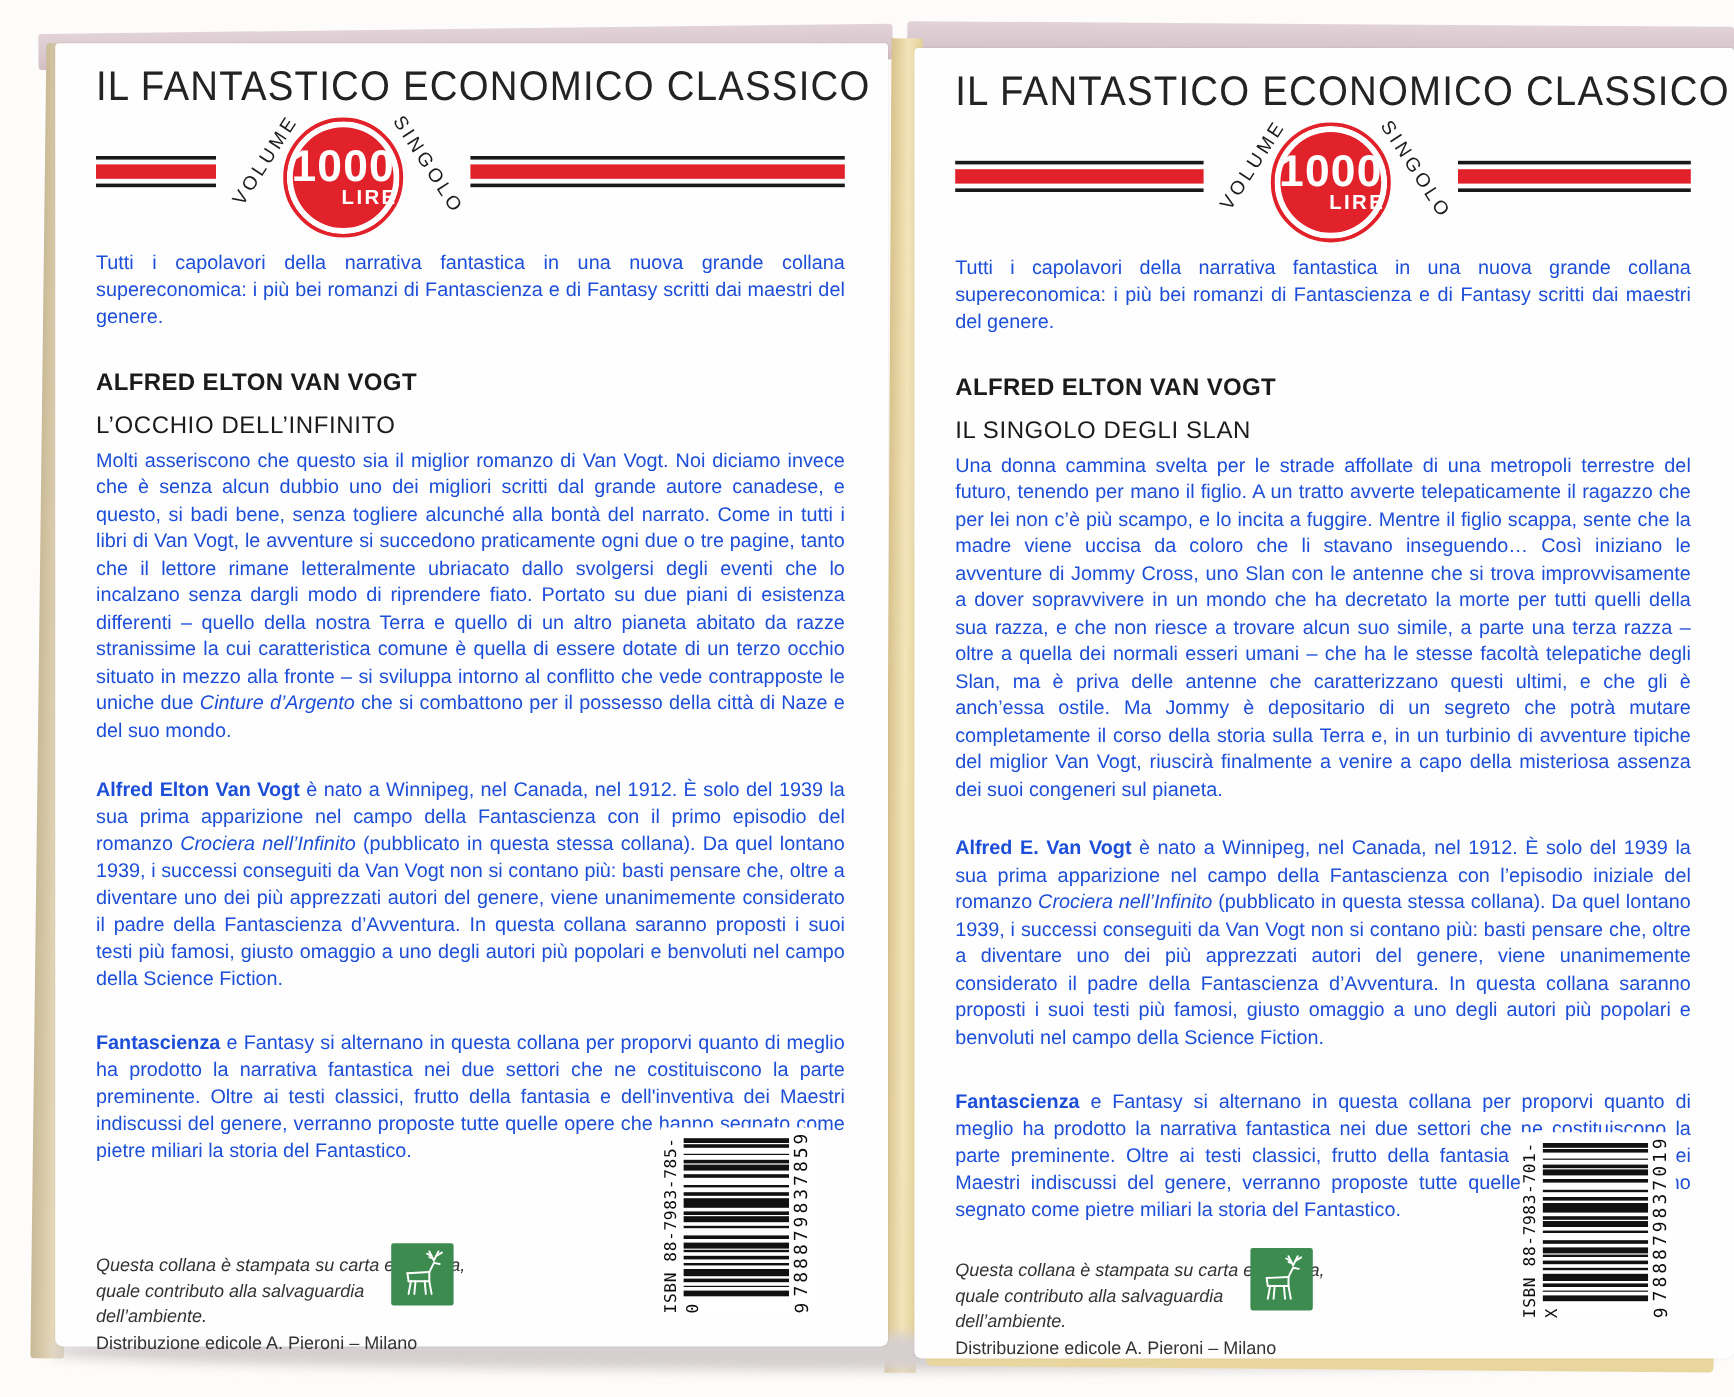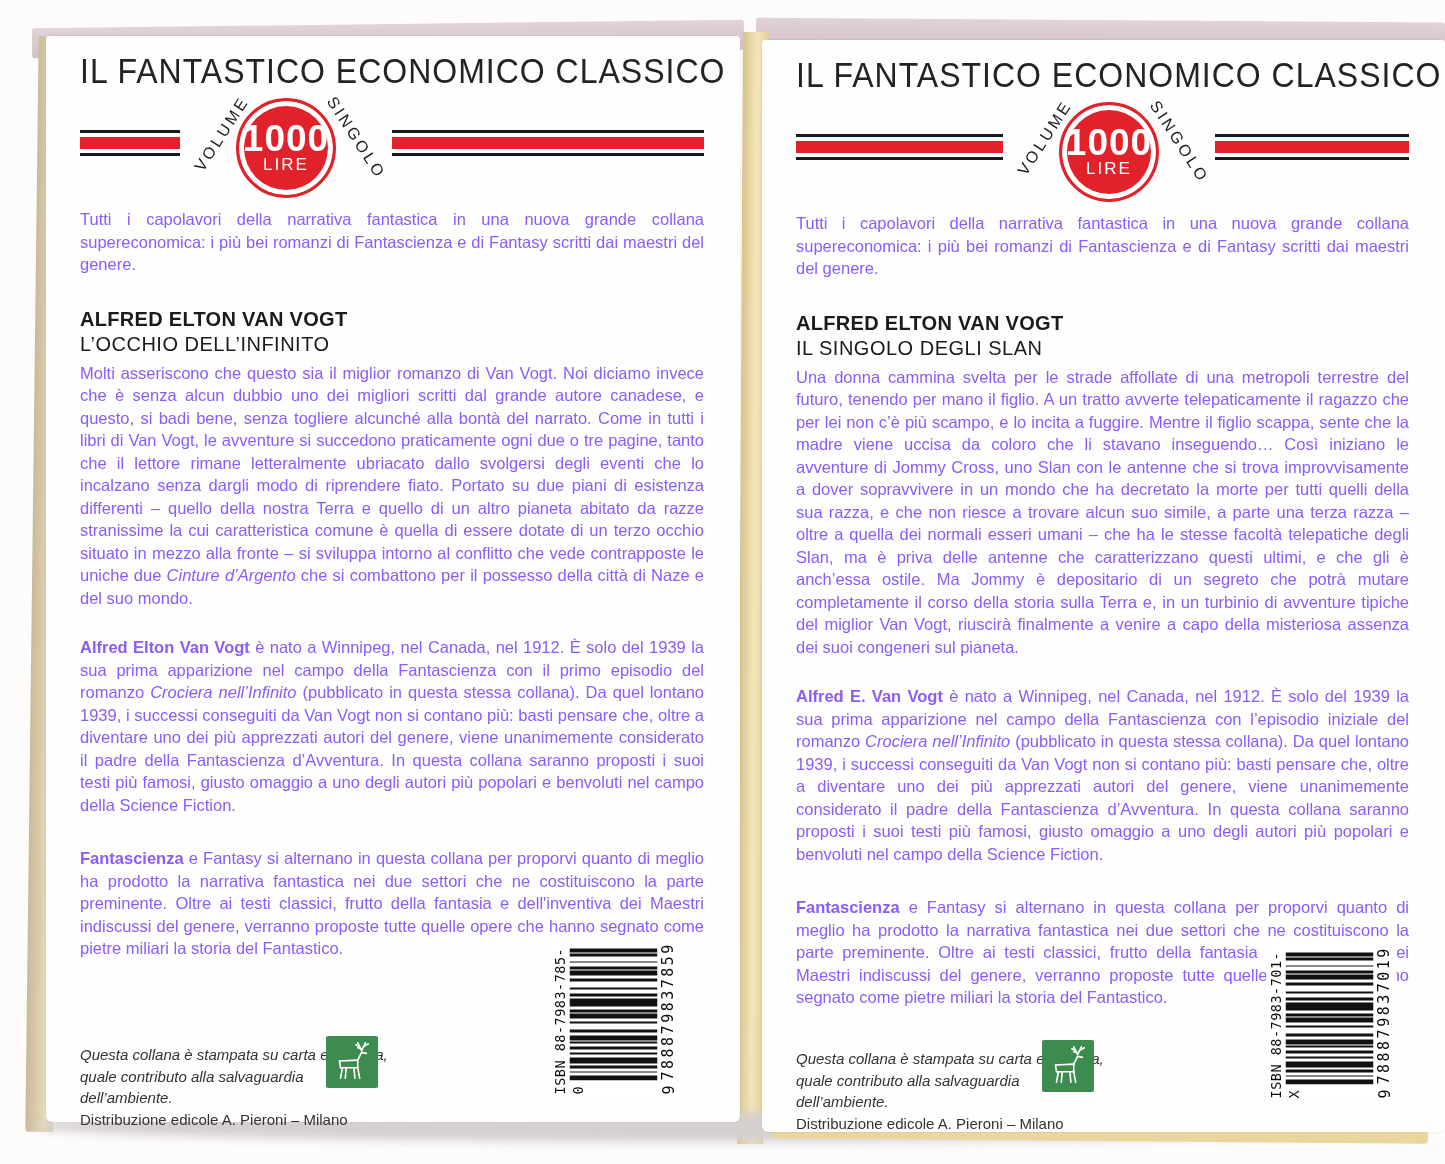--- a/index.html
+++ b/index.html
@@ -65,32 +65,32 @@
   .stripe-r{flex:1;}
   .logo-unit{position:relative;width:212px;height:112px;flex:0 0 auto;}
   .circle{
     position:absolute;left:56px;top:6px;width:100px;height:100px;border-radius:50%;
     background:var(--red);border:3px solid var(--red);
     box-shadow:inset 0 0 0 5px #fff;
     display:flex;flex-direction:column;align-items:center;justify-content:center;
     color:#fff;
   }
   .amount{font-size:37px;font-weight:700;line-height:34px;letter-spacing:1px;}
-  .currency{font-size:17px;font-weight:400;letter-spacing:2px;line-height:18px;}
+  .currency{font-size:17px;font-weight:700;letter-spacing:2px;line-height:18px;padding-left:44px;}
   .rot{position:absolute;font-size:16px;font-weight:500;letter-spacing:3px;color:#1c1c1c;white-space:nowrap;}
   .rot-volume{left:42px;top:42px;transform:translate(-50%,-50%) rotate(-57deg);}
   .rot-singolo{left:176px;top:46px;transform:translate(-50%,-50%) rotate(57deg);}
 
   
   .flow{position:absolute;top:0;left:34px;right:36px;padding-top:172px;}
-  .flow p{font-size:16.5px;line-height:22.5px;text-align:justify;color:#8b5cf6;}
+  .flow p{font-size:16.5px;line-height:22.5px;text-align:justify;color:#1d4ed8;}
   .intro{margin-bottom:32px;}
   .author-block{margin-bottom:6px;}
   .author{font-size:20px;font-weight:700;letter-spacing:0.3px;line-height:23px;}
-  .btitle{font-size:20px;letter-spacing:0.5px;line-height:24px;margin-top:1px;}
+  .btitle{font-size:20px;letter-spacing:0.5px;line-height:24px;margin-top:12px;}
   .synopsis{margin-bottom:27px;}
   .bio{margin-bottom:31px;}
   .b{font-weight:700;}
   .i{font-style:italic;}
 
   
   .eco{position:absolute;left:34px;top:1008px;width:320px;font-size:15px;line-height:21.5px;color:#333;}
   .eco .it{font-style:italic;}
 
   

